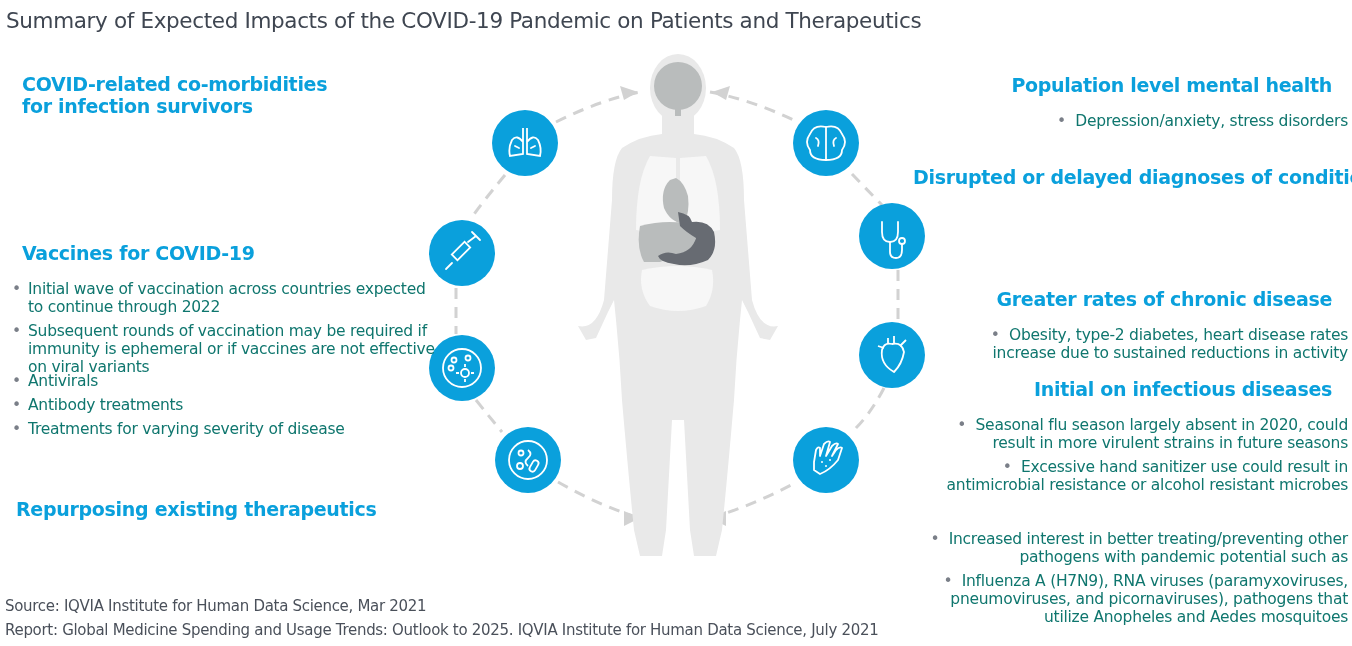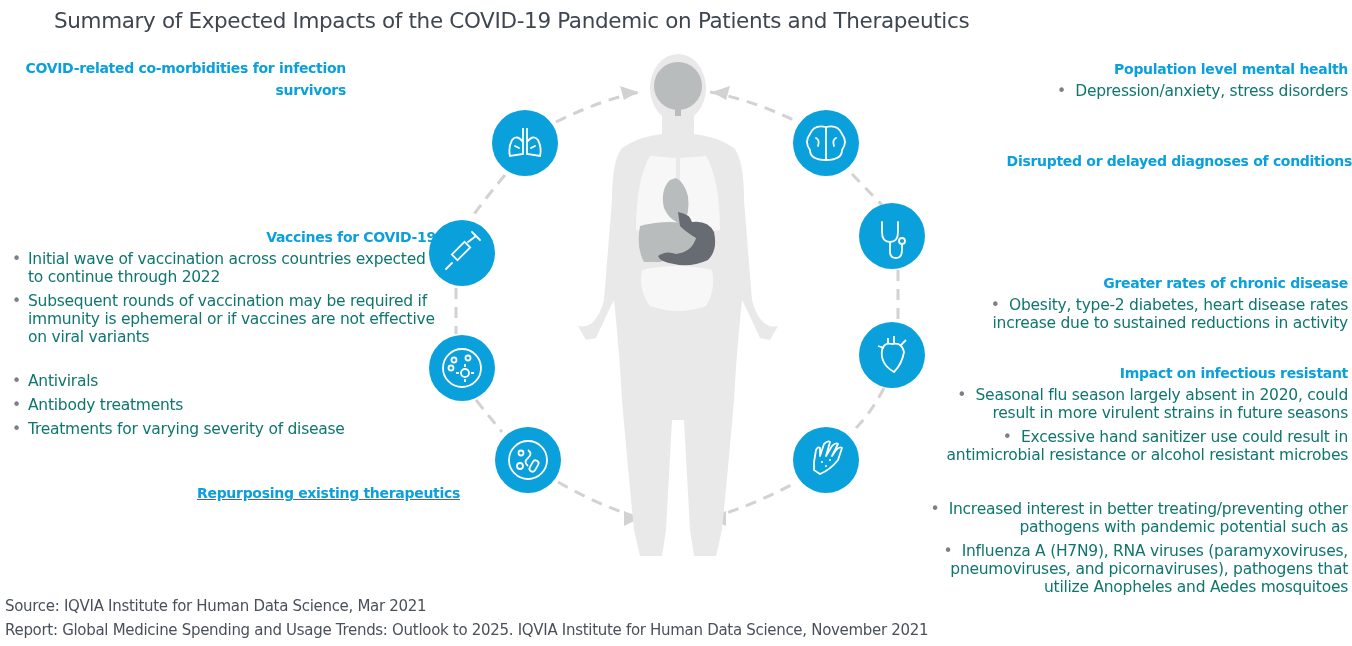--- a/index.html
+++ b/index.html
@@ -1,22 +1,22 @@
 <!DOCTYPE html>
 <html><head>
   <meta charset="utf-8">
   <style>
     html, body { margin: 0; padding: 0; background: #ffffff; }
     body { width: 1352px; height: 646px; position: relative; overflow: hidden;
            font-family: "DejaVu Sans", "Liberation Sans", sans-serif; color: #5f6470; }
     .title { position: absolute; left: 6px; top: 8px; font-size: 21.5px; color: #3f4651;
-             letter-spacing: -0.35px; white-space: nowrap; margin-left: 48px; }
+             letter-spacing: -0.35px; white-space: nowrap; }
     .section { position: absolute; }
-    .section h3 { margin: 0; color: #0aa0dc; font-weight: bold; font-size: 14px; line-height: 22px;
-                  letter-spacing: -0.3px; text-align: right; }
+    .section h3 { margin: 16px; color: #0aa0dc; font-weight: bold; font-size: 19px; line-height: 22px;
+                  letter-spacing: -0.3px; }
     .section ul { list-style: none; margin: 2px 0 0 0; padding: 0; }
     .section li { font-size: 15.5px; line-height: 18px; margin-bottom: 6px; letter-spacing: -0.25px;
                   color: #0f766e; }
     .left li { padding-left: 22px; text-indent: -16px; }
     .left li::before { content: "\2022"; display: inline-block; width: 16px; text-indent: 0; color: #7a7f88; }
     .right { text-align: right; }
     .right li::before { content: "\2022\00a0\00a0"; color: #7a7f88; }
     .diagram { position: absolute; left: 0; top: 0; width: 1352px; height: 646px; pointer-events: none; }
     .footer { position: absolute; left: 5px; font-size: 15px; color: #4a505a; letter-spacing: -0.3px; white-space: nowrap; }
   </style>
@@ -154,21 +154,21 @@
 </div>
 
 <div class="section left" style="left:6px; top:370px; width:420px;">
   <ul>
     <li>Antivirals</li>
     <li>Antibody treatments</li>
     <li>Treatments for varying severity of disease</li>
   </ul>
 </div>
 
-<div class="section left" style="left:20px; top:482px; width:440px;text-decoration:underline;">
+<div class="section left" style="left:0; top:482px; width:440px;">
   <h3>Repurposing existing therapeutics</h3>
 </div>
 
 <div class="section right" style="right:4px; top:58px; width:440px;">
   <h3>Population level mental health</h3>
   <ul>
     <li>Depression/anxiety, stress disorders</li>
   </ul>
 </div>
 
@@ -177,23 +177,23 @@
 </div>
 
 <div class="section right" style="right:4px; top:272px; width:400px;">
   <h3>Greater rates of chronic disease</h3>
   <ul>
     <li>Obesity, type-2 diabetes, heart disease rates increase due to sustained reductions in activity</li>
   </ul>
 </div>
 
 <div class="section right" style="right:4px; top:362px; width:450px;">
-  <h3>Impact on infectious resistant</h3>
+  <h3>Initial on infectious diseases</h3>
   <ul>
     <li style="padding-left:30px;">Seasonal flu season largely absent in 2020, could result in more virulent strains in future seasons</li>
     <li style="padding-left:6px;">Excessive hand sanitizer use could result in antimicrobial resistance or alcohol resistant microbes</li>
     <li style="padding-left:0px;margin-top:36px;">Increased interest in better treating/preventing other pathogens with pandemic potential such as</li>
     <li style="padding-left:12px;">Influenza A (H7N9), RNA viruses (paramyxoviruses, pneumoviruses, and picornaviruses), pathogens that utilize Anopheles and Aedes mosquitoes</li>
   </ul>
 </div>
 
 <div class="footer" style="top:597px;">Source: IQVIA Institute for Human Data Science, Mar 2021</div>
-<div class="footer" style="top:621px;">Report: Global Medicine Spending and Usage Trends: Outlook to 2025. IQVIA Institute for Human Data Science, November 2021</div>
+<div class="footer" style="top:621px;">Report: Global Medicine Spending and Usage Trends: Outlook to 2025. IQVIA Institute for Human Data Science, July 2021</div>
 
 </body></html>

